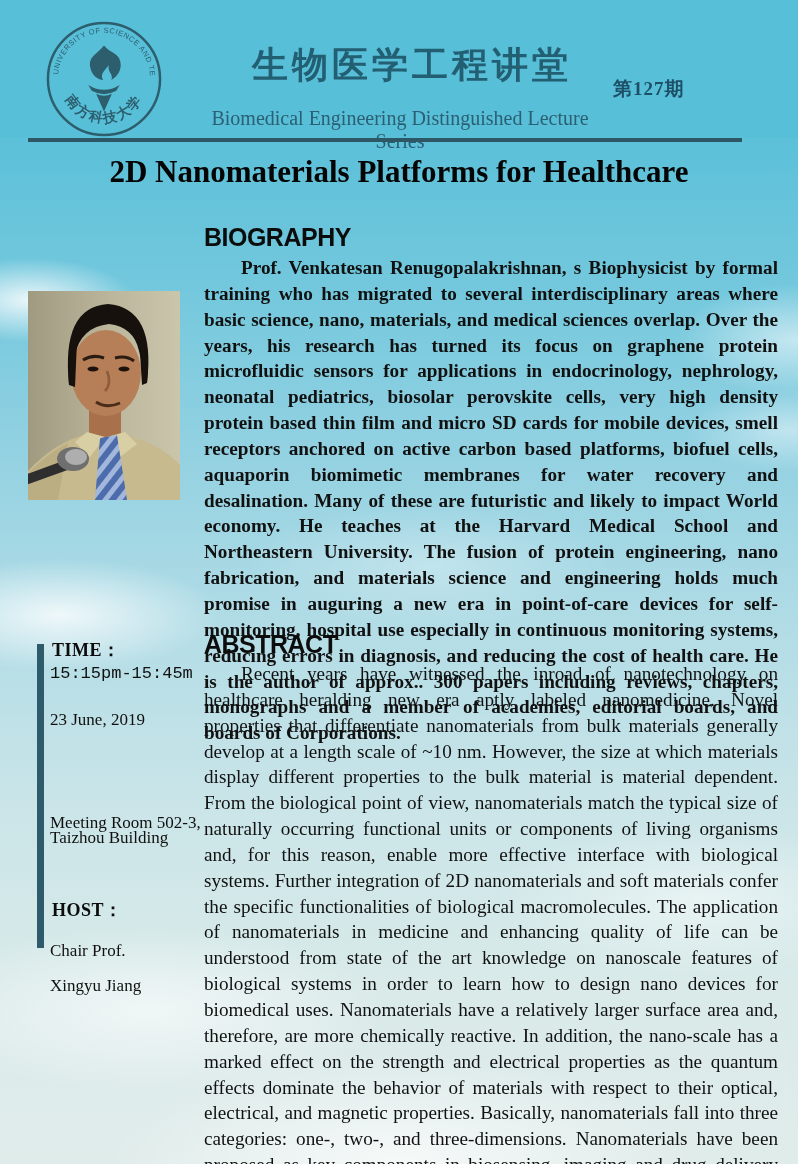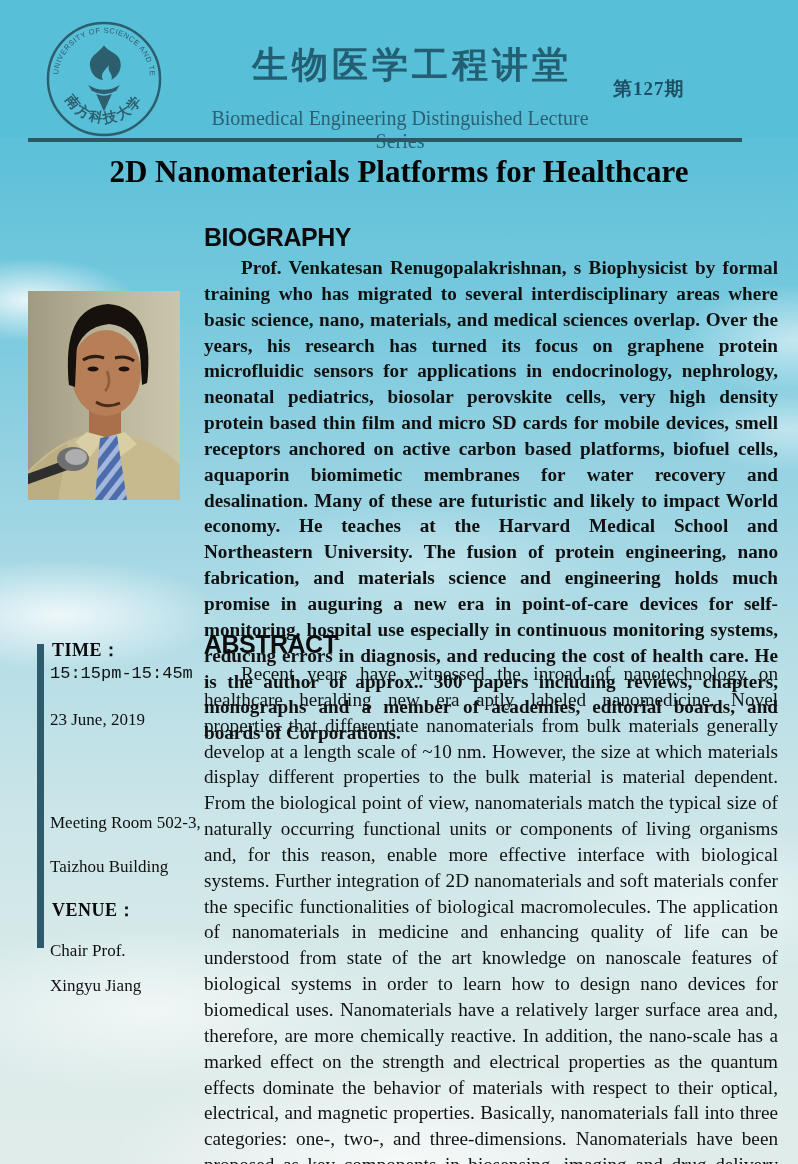--- a/index.html
+++ b/index.html
@@ -120,22 +120,22 @@
   </svg>
 
 
   <div class="abs info-bar"></div>
 
   <div class="abs info-label" style="top:638px;">TIME：</div>
   <div class="abs info-value" style="top:664px;font-family:Liberation Mono, monospace;">15:15pm-15:45m</div>
   <div class="abs info-value" style="top:710px;">23 June, 2019</div>
 
   <div class="abs info-value" style="top:813px;">Meeting Room 502-3,</div>
-  <div class="abs info-value" style="top:857px;">Taizhou Building</div>
+  <div class="abs info-value" style="top:828px;">Taizhou Building</div>
 
-  <div class="abs info-label" style="top:898px;">VENUE：</div>
+  <div class="abs info-label" style="top:898px;">HOST：</div>
   <div class="abs info-value" style="top:941px;">Chair Prof.</div>
   <div class="abs info-value" style="top:976px;">Xingyu Jiang</div>
 
   <div class="abs section-heading abstract-heading">ABSTRACT</div>
   <div class="abs body-text abstract-text">Recent years have witnessed the inroad of nanotechnology on healthcare heralding new era aptly labeled nanomedicine. Novel properties that differentiate nanomaterials from bulk materials generally develop at a length scale of ~10 nm. However, the size at which materials display different properties to the bulk material is material dependent. From the biological point of view, nanomaterials match the typical size of naturally occurring functional units or components of living organisms and, for this reason, enable more effective interface with biological systems. Further integration of 2D nanomaterials and soft materials confer the specific functionalities of biological macromolecules. The application of nanomaterials in medicine and enhancing quality of life can be understood from state of the art knowledge on nanoscale features of biological systems in order to learn how to design nano devices for biomedical uses. Nanomaterials have a relatively larger surface area and, therefore, are more chemically reactive. In addition, the nano-scale has a marked effect on the strength and electrical properties as the quantum effects dominate the behavior of materials with respect to their optical, electrical, and magnetic properties. Basically, nanomaterials fall into three categories: one-, two-, and three-dimensions. Nanomaterials have been proposed as key components in biosensing, imaging and drug delivery schemes since they confer distinctive advantages over conventional approaches e.g. sensitivity.This lecture explores a World of Emerging 2D Nanomaterial platforms pursued in our laboratories.</div>
 
 </div>
 
 </body></html>

